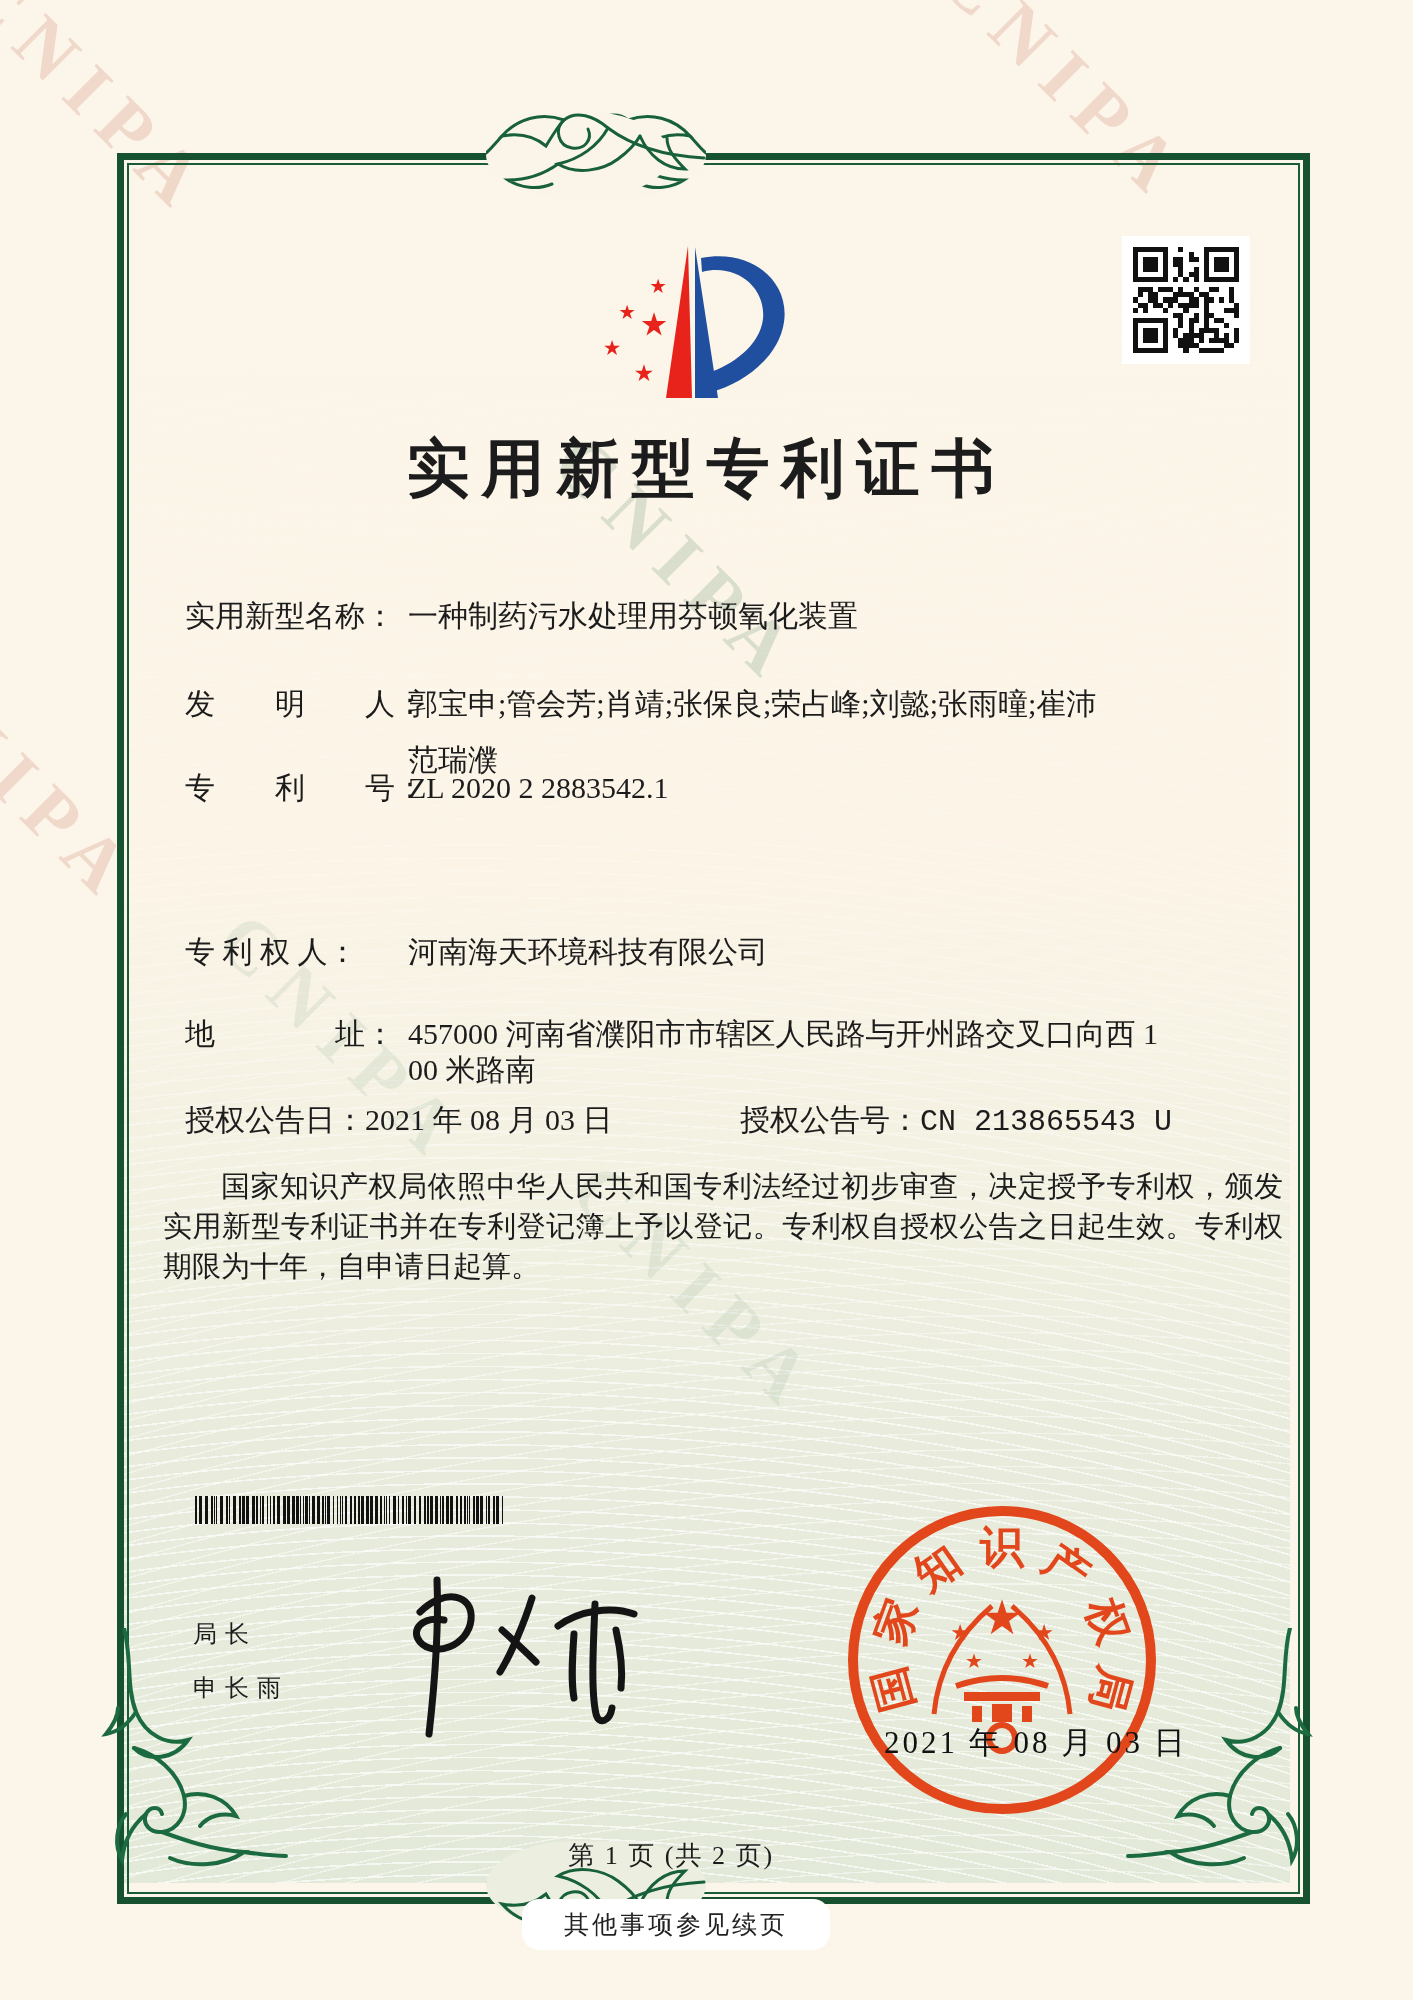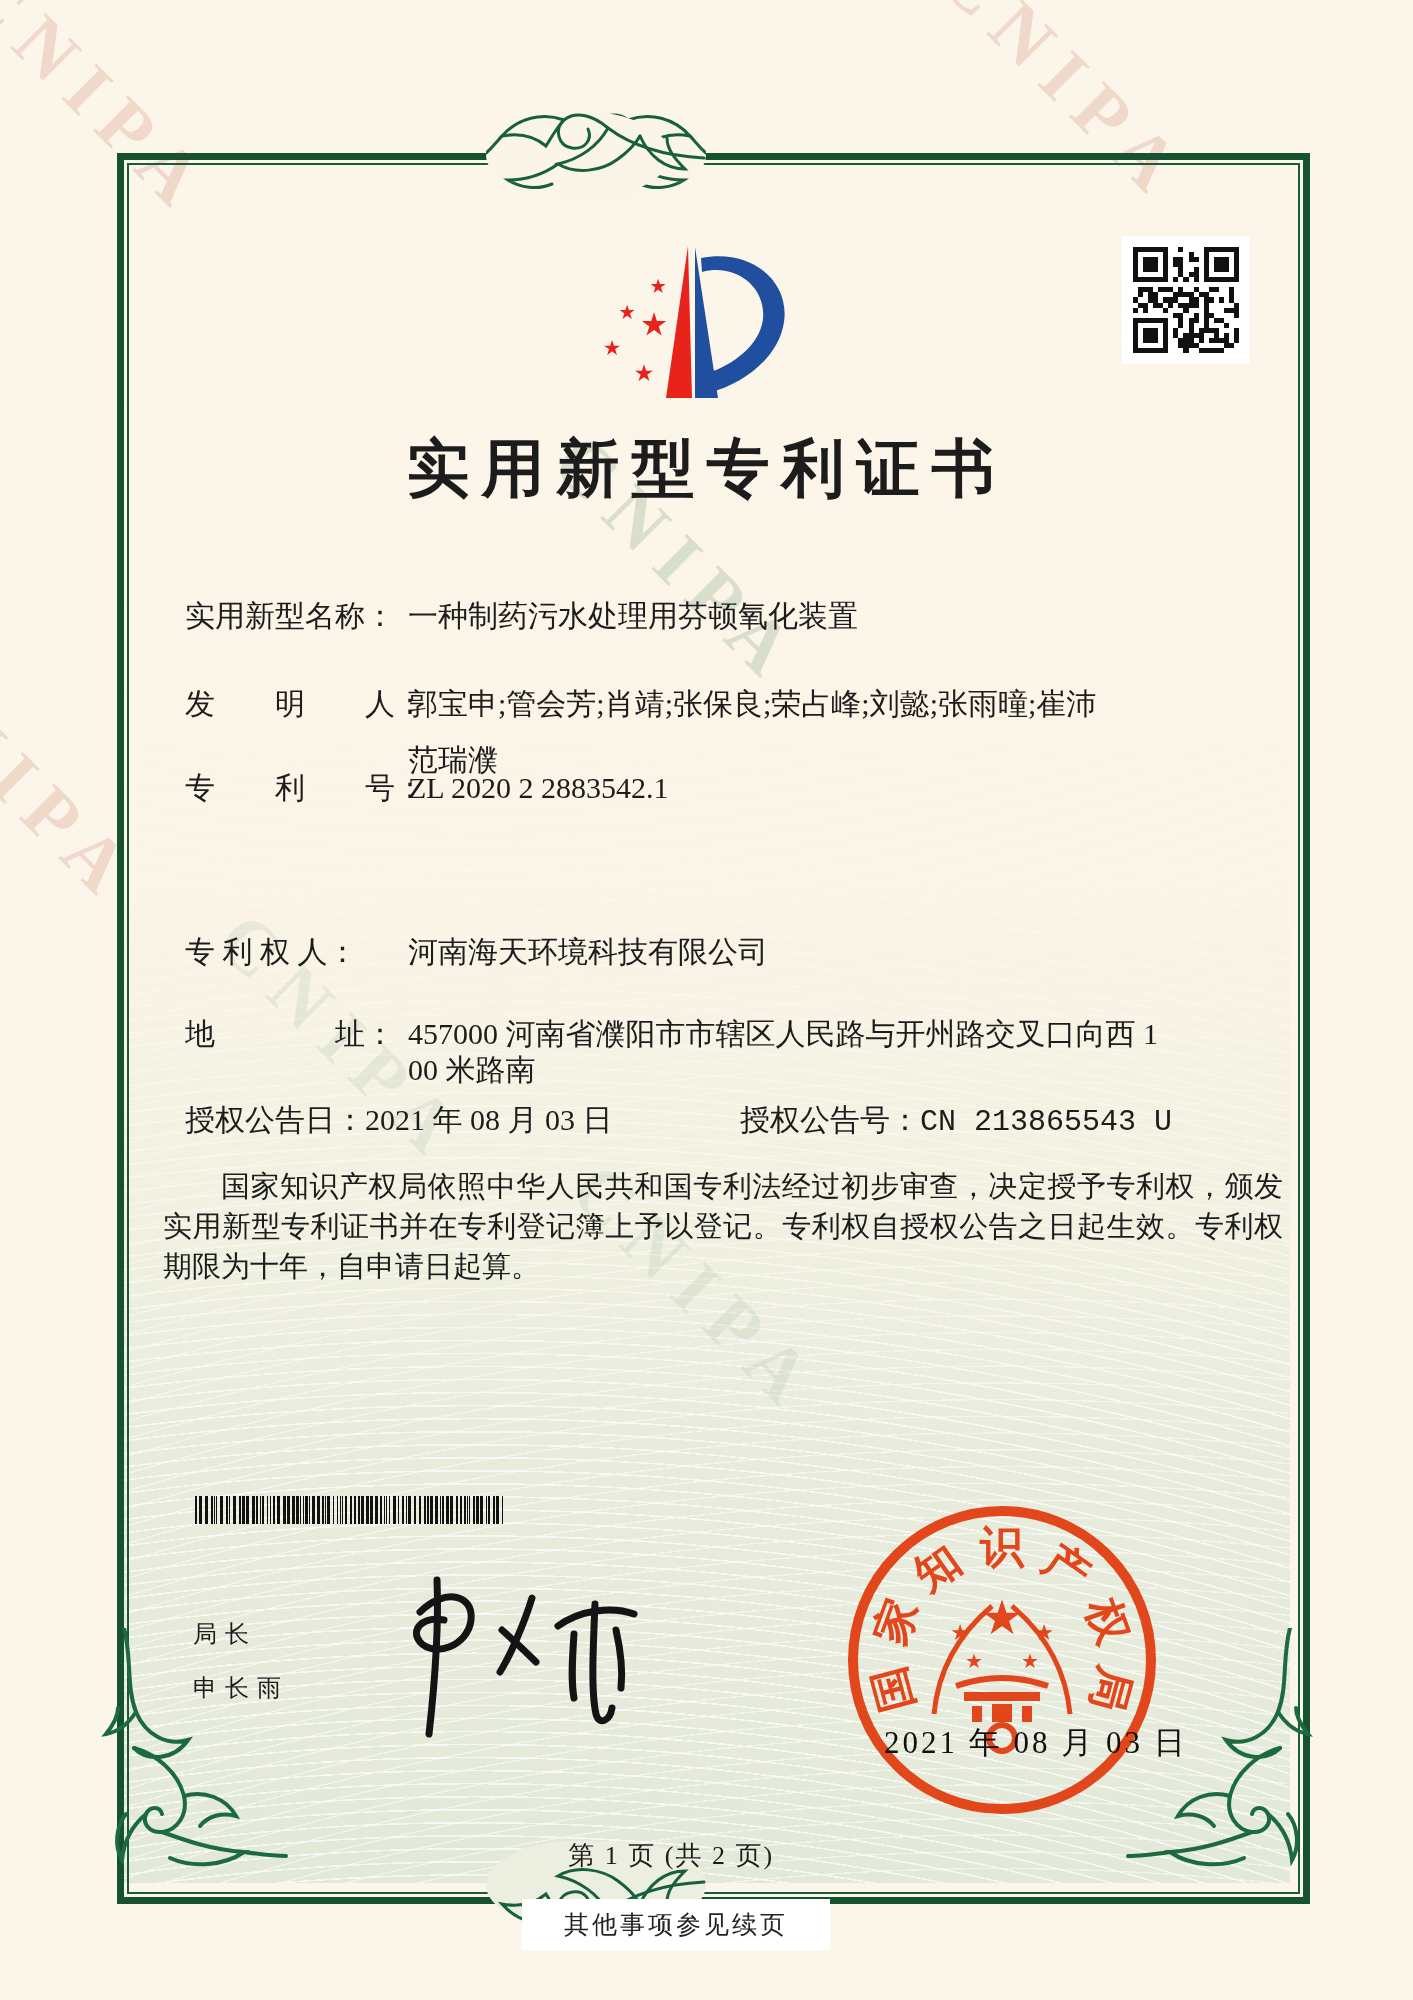--- a/index.html
+++ b/index.html
@@ -33,21 +33,21 @@
          letter-spacing:12px;z-index:5;}
   .row{font-size:30px;z-index:5;left:185px;white-space:nowrap;}
   .row .lbl{display:inline-block;width:223px;}
   .cont{left:408px;font-size:30px;z-index:5;white-space:nowrap;}
   .body-text{left:163px;top:1166px;width:1120px;font-size:29px;line-height:40px;z-index:5;text-align:justify;}
   .body-text p{margin:0;text-indent:2em;}
   .officer{font-size:24px;letter-spacing:8px;z-index:5;text-align:right;}
   .sealdate{left:884px;top:1722px;font-size:31px;letter-spacing:3px;z-index:7;color:#111;}
   .pageno{left:0;top:1838px;width:95%;text-align:center;font-size:26px;letter-spacing:2px;z-index:5;}
   .note{left:676px;top:1899px;transform:translateX(-50%);background:#ffffff;padding:9px 42px;
-        font-size:25px;letter-spacing:3px;z-index:8;color:#222;}
+        font-size:25px;letter-spacing:3px;z-index:8;color:#222;border-radius:17px;}
   .qrbox{left:1122px;top:236px;width:106px;height:106px;background:#fff;padding:11px;z-index:5;}
   .barcode{left:195px;top:1496px;z-index:5;}
   svg text{font-family:"Liberation Serif","DejaVu Serif",serif;}
 </style>
 </head>
 <body>
 
 <div class="page">
 
   <div class="wm pink" style="left:8px;top:-52px;">CNIPA</div>

